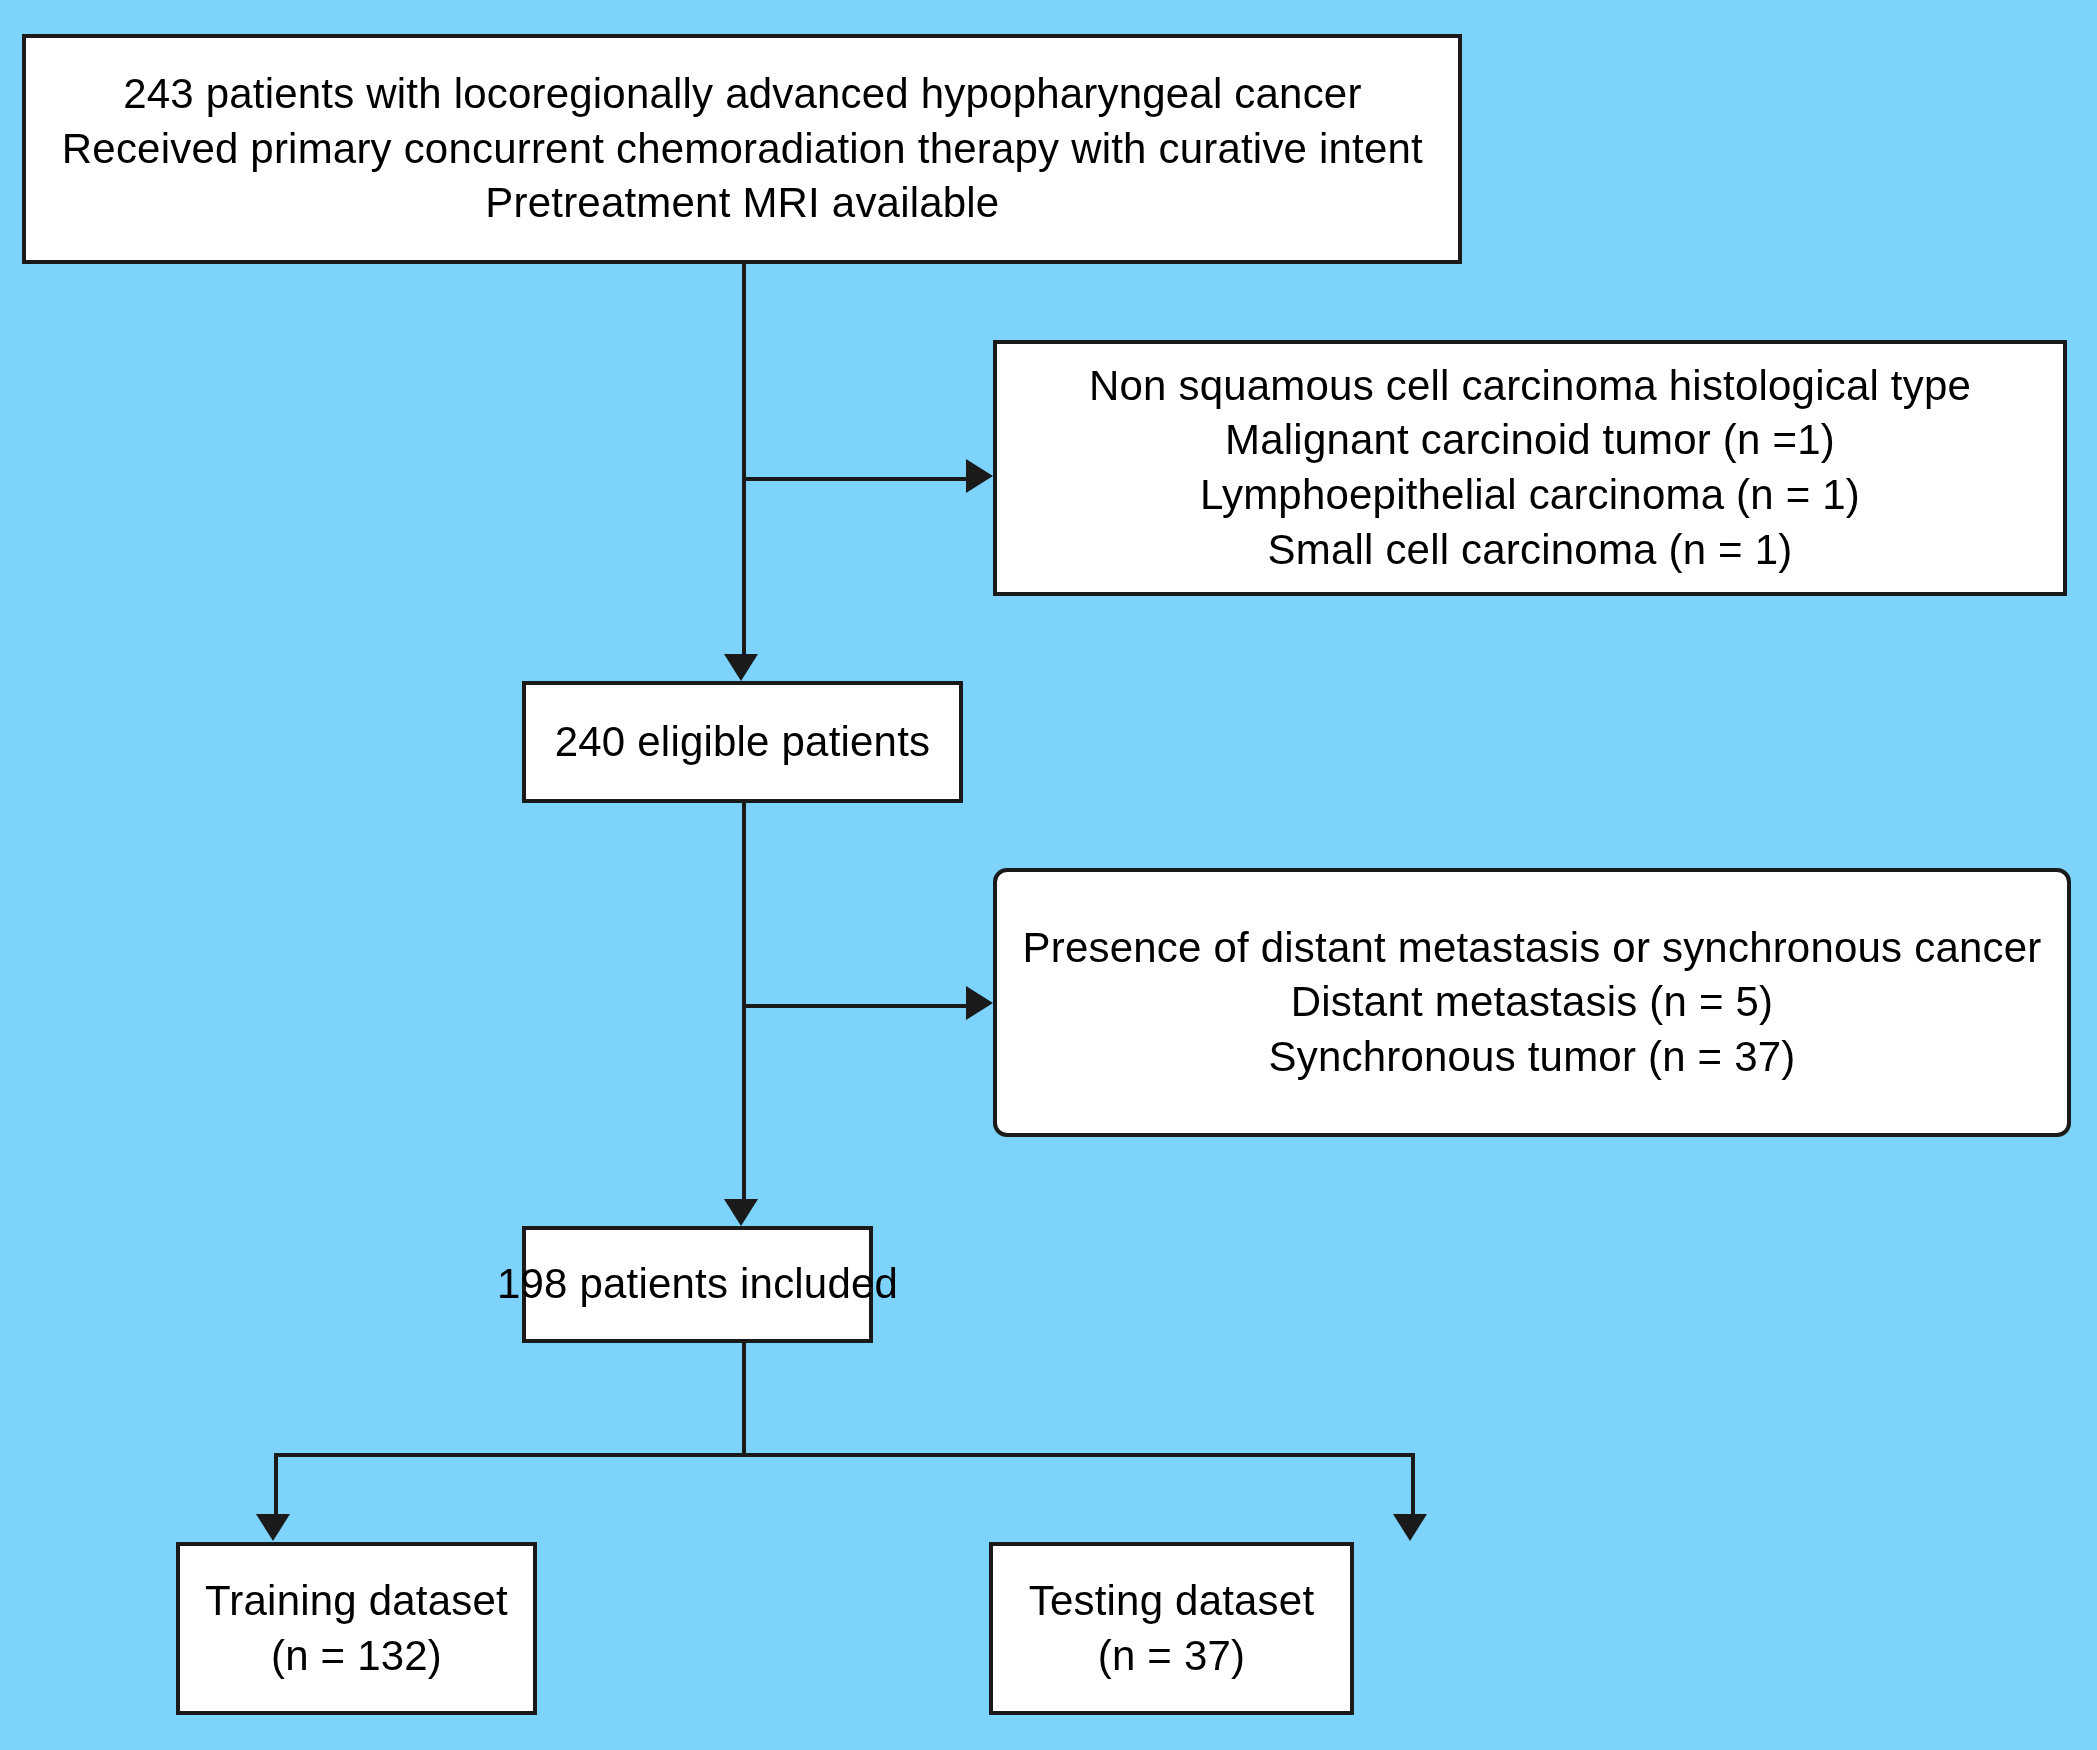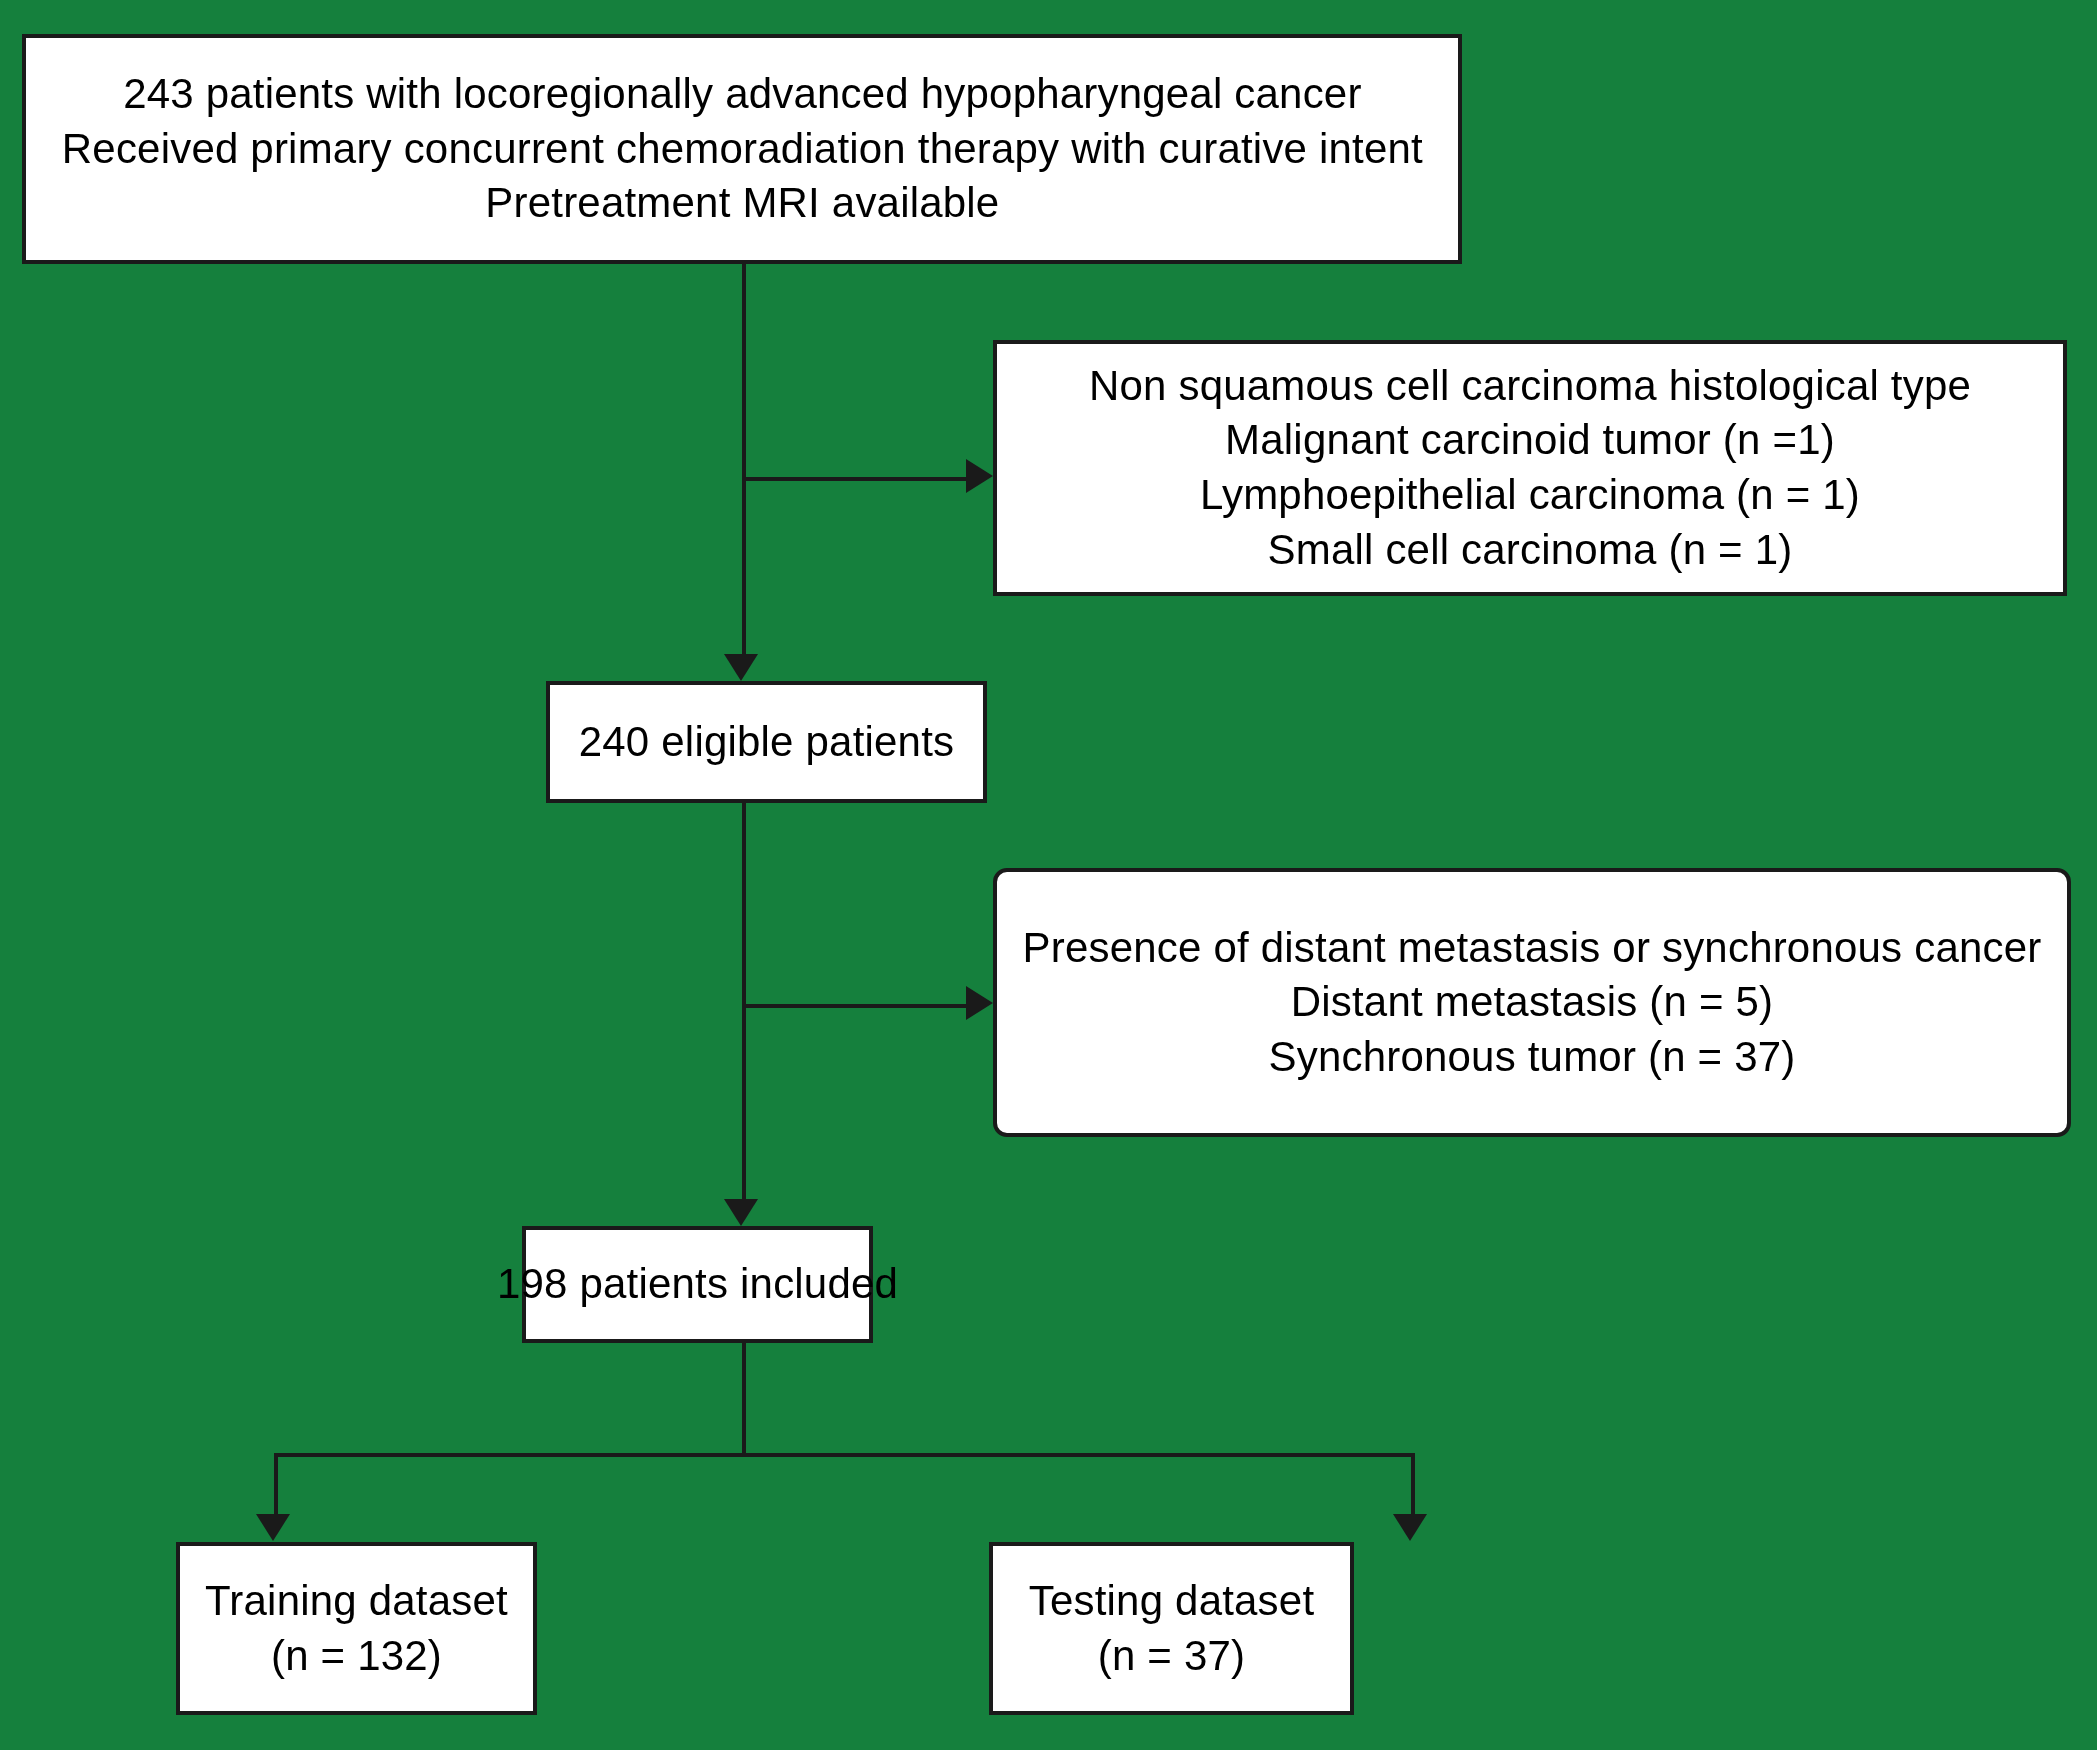--- a/index.html
+++ b/index.html
@@ -4,21 +4,21 @@
 <style>
   html, body {
     margin: 0;
     padding: 0;
     background: #ffffff;
   }
   #canvas {
     position: relative;
     width: 2097px;
     height: 1751px;
-    background: #15803d;
+    background: #7dd3fc;
     overflow: hidden;
     font-family: "Liberation Sans", sans-serif;
   }
   .node {
     position: absolute;
     box-sizing: border-box;
     border: 4px solid #1a1a1a;
     background: #ffffff;
     display: flex;
     flex-direction: column;
@@ -30,21 +30,21 @@
     line-height: 1.30;
     letter-spacing: 0.2px;
   }
   .node .line {
     display: block;
     white-space: nowrap;
   }
   
   #node-source      { left: 22.4px;   top: 34px;   width: 1440px; height: 230px; }
   #node-excl-1      { left: 993px; top: 340px;  width: 1074px; height: 256px; justify-content: center; }
-  #node-eligible    { left: 522px;  top: 681px;  width: 441px;  height: 122px; margin-left: 24px; }
+  #node-eligible    { left: 522px;  top: 681px;  width: 441px;  height: 122px; }
   #node-excl-2      { left: 993px; top: 868px; width: 1078px; height: 269px; border-radius: 14px; }
   #node-included    { left: 522px;  top: 1226px; width: 351px;  height: 117px; }
   #node-training    { left: 156px;  top: 1542px; width: 361px;  height: 173px; margin-left: 20px; }
   #node-testing     { left: 989px; top: 1542px; width: 365px;  height: 173px; }
 
   
   .vline {
     position: absolute;
     width: 0;
     border-left: 4px solid #1a1a1a;

